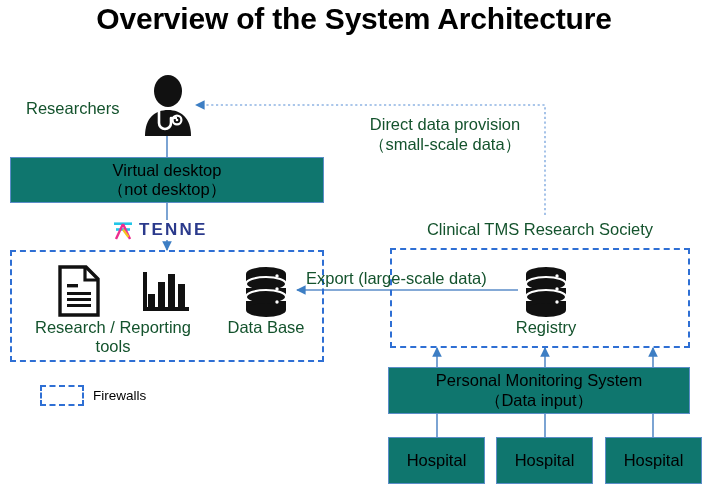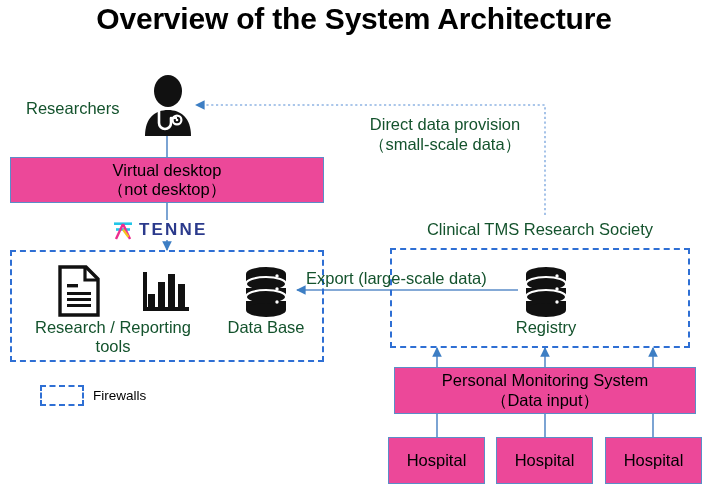--- a/index.html
+++ b/index.html
@@ -18,21 +18,21 @@
     font-size:30px;font-weight:bold;letter-spacing:-0.2px;
     color:#000;
   }
 
   .lbl{position:absolute;font-size:16.5px;color:#14532d;white-space:nowrap;}
   .lbl.c{text-align:center;}
 
   .box{
     position:absolute;
     border:1.4px solid #5B8DC8;
-    background:#ec4899;
+    background:#0f766e;
     box-sizing:border-box;
     display:flex;align-items:center;justify-content:center;
     text-align:center;
     font-size:16.5px;line-height:1.18;
     color:#000;
   }
 
   .fw{
     position:absolute;
     border:2.4px dashed #2E6FD4;
@@ -196,21 +196,21 @@
       <rect x="5" y="35" width="40" height="9" fill="#111"></rect>
       <ellipse cx="25" cy="44" rx="20" ry="7" fill="#111"></ellipse>
       <circle cx="36" cy="10" r="1.7" fill="#fff"></circle>
       <circle cx="36" cy="23" r="1.7" fill="#fff"></circle>
       <circle cx="36" cy="36" r="1.7" fill="#fff"></circle>
     </svg>
   </div>
 
   <div class="lbl c" style="left:491px;top:318px;width:110px;text-align:center;"><span>Registry</span></div>
 
-  <div class="box" style="left:388px;top:367px;width:302px;height:47px;margin-left:6px;">
+  <div class="box" style="left:388px;top:367px;width:302px;height:47px;">
     <div>
       <div>Personal Monitoring System</div>
       <div>（Data input）</div>
     </div>
   </div>
 
   <div class="box" style="left:388px;top:437px;width:97px;height:47px;">
       <span>Hospital</span>
     </div>
 

